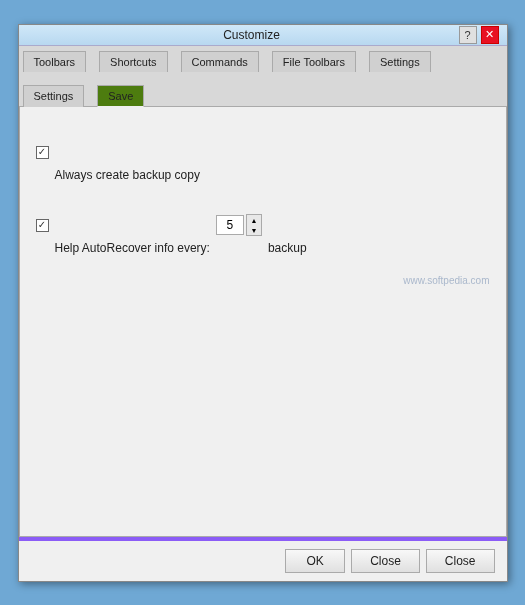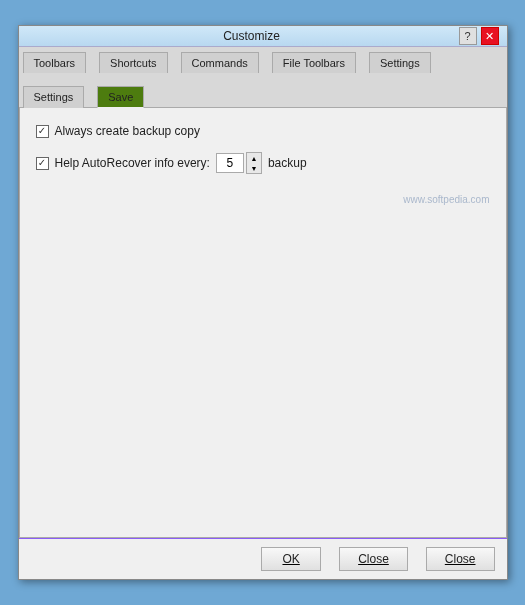--- a/index.html
+++ b/index.html
@@ -129,20 +129,21 @@
     .checkbox.checked::after {
       content: '✓';
       font-size: 10px;
       color: #333;
       line-height: 1;
     }
 
     .option-label {
       color: #222;
       font-size: 12px;
+      margin-top: 45px;
     }
 
     .spinner-container {
       display: flex;
       align-items: center;
       gap: 2px;
     }
 
     .spinner-input {
       width: 28px;
@@ -179,24 +180,23 @@
       text-align: right;
       color: #aab8cc;
       font-size: 10px;
       margin-top: 20px;
     }
 
     .dialog-footer {
       padding: 8px 12px;
       display: flex;
       justify-content: flex-end;
-      gap: 18px;
-      border-top: 1px solid #8b5cf6;
+      gap: 6px;
+      border-top: 4px solid #8b5cf6;
       background: #f0f0f0;
-      text-decoration: underline;
     }
 
     .footer-btn {
       padding: 4px 18px;
       border: 1px solid #aaa;
       background: linear-gradient(to bottom, #f8f8f8, #e0e0e0);
       cursor: pointer;
       font-size: 12px;
       color: #222;
       min-width: 60px;

